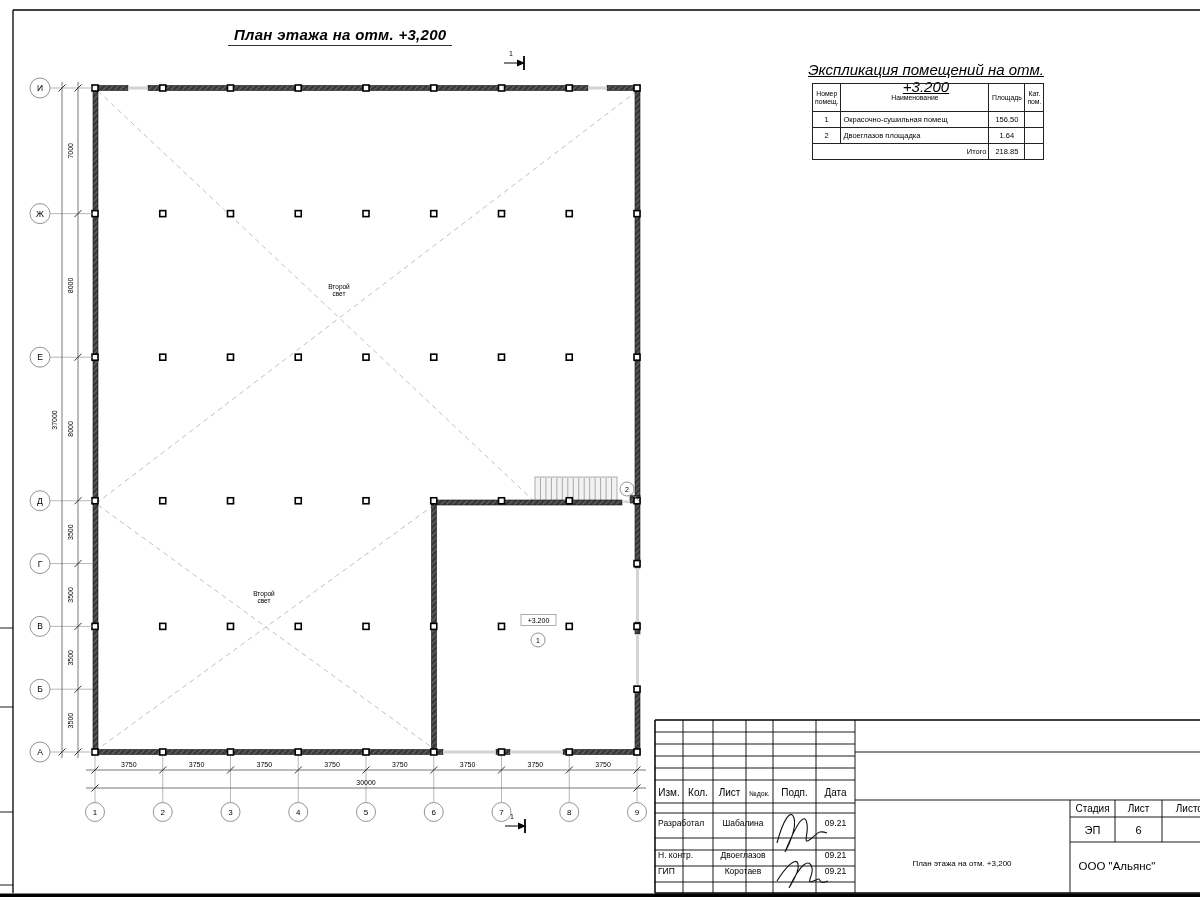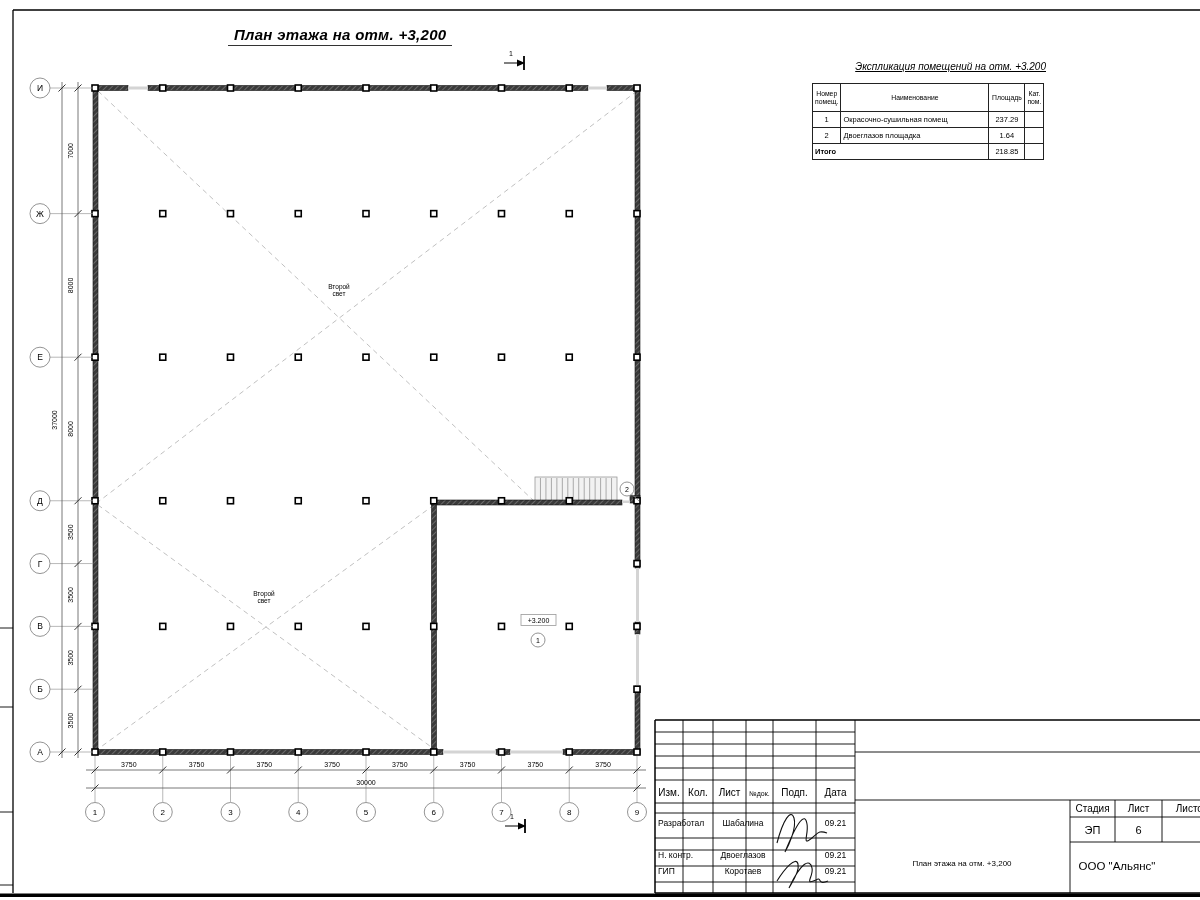--- a/index.html
+++ b/index.html
@@ -2,28 +2,28 @@
 <html><head>
 <meta charset="utf-8">
 <style>
   html,body{margin:0;padding:0;background:#fff;}
   #sheet{position:relative;width:1200px;height:900px;background:#ffffff;overflow:hidden;
          font-family:"Liberation Sans",sans-serif;color:#000;}
   #plan-svg{position:absolute;left:0;top:0;}
   #plan-svg text{font-family:"Liberation Sans",sans-serif;fill:#000;}
   .sheet-title{position:absolute;left:228px;top:26px;font-size:15px;font-style:italic;
                font-weight:600;letter-spacing:.3px;border-bottom:1.2px solid #333;padding:0 6px 2px 6px;}
-  .expl-title{position:absolute;left:806px;top:61px;width:240px;text-align:right;
-              font-size:10px;font-style:italic;text-decoration:underline;}
+  .expl-title{position:absolute;left:806px;top:61px;width:240px;text-align:center;
+              font-size:15px;font-style:italic;text-decoration:underline;}
   .expl-table{position:absolute;left:812px;top:83px;border-collapse:collapse;
               border:1.5px solid #000;font-size:7.5px;table-layout:fixed;}
   .expl-table td{border:0.8px solid #222;padding:0 2px;overflow:hidden;}
   .expl-table .hdr{font-size:6.8px;text-align:center;height:27px;line-height:1.15;}
   .expl-table .r{height:16px;}
-  .c{text-align:center;} .ra{font-weight:bold;}
+  .c{text-align:center;} .ra{text-align:right;}
 </style>
 </head>
 <body>
 
 <div id="sheet">
 
   <svg id="plan-svg" width="1200" height="900">
     <defs>
       <pattern id="wallhatch" width="4" height="4" patternUnits="userSpaceOnUse" patternTransform="rotate(45)">
         <rect width="4" height="4" fill="#3a3a3a"></rect>
@@ -313,21 +313,21 @@
     <tbody>
         <tr>
       <td class="hdr">Номер помещ.</td>
       <td class="hdr">Наименование</td>
       <td class="hdr">Площадь</td>
       <td class="hdr">Кат. пом.</td>
     </tr>
     <tr class="r">
       <td class="c">1</td>
       <td>Окрасочно-сушильная помещ</td>
-      <td class="c">237.29</td>
+      <td class="c">156.50</td>
       <td></td>
     </tr>
     <tr class="r">
       <td class="c">2</td>
       <td>Двоеглазов площадка</td>
       <td class="c">1.64</td>
       <td></td>
     </tr>
     <tr class="r">
       <td class="ra" colspan="2">Итого</td>

